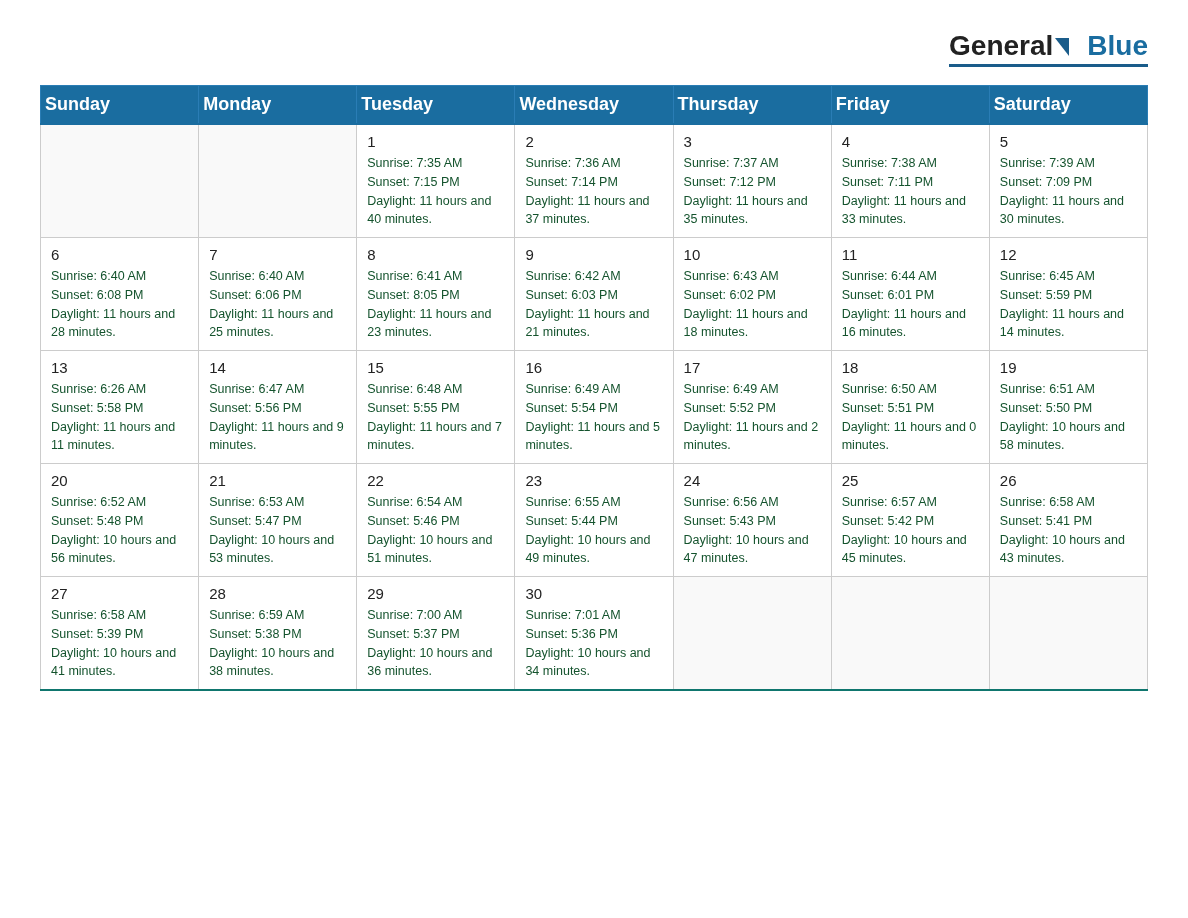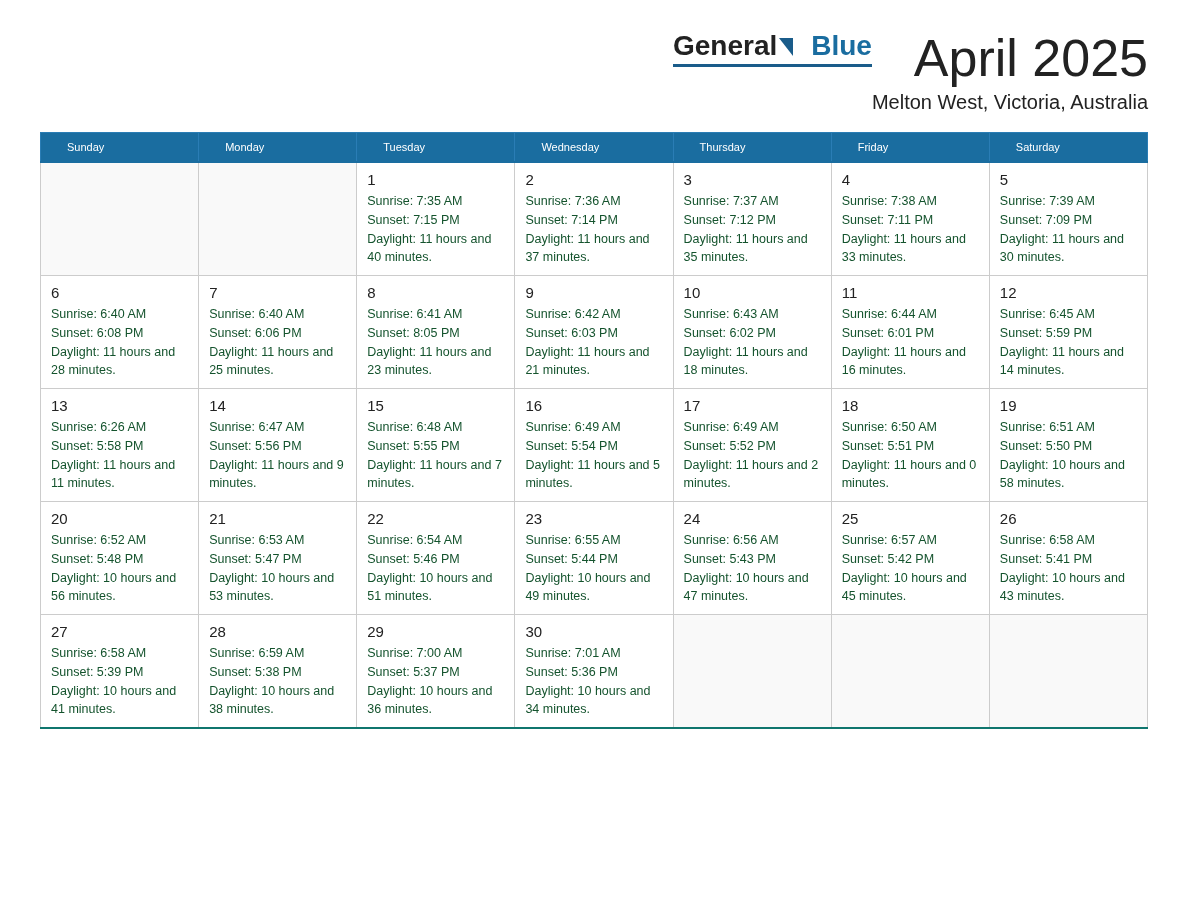--- a/index.html
+++ b/index.html
@@ -67,23 +67,23 @@
       margin-top: 4px;
     }
     .calendar {
       width: 100%;
       border-collapse: collapse;
       table-layout: fixed;
     }
     .calendar th {
       background: #1a6da0;
       color: #fff;
-      font-size: 11px;
-      font-weight: normal;
-      padding: 8px 26px;
+      font-size: 18px;
+      font-weight: bold;
+      padding: 8px 4px;
       text-align: left;
       border: 1px solid #2a7db5;
     }
     .calendar td {
       border: 1px solid #ccc;
       vertical-align: top;
       padding: 8px 10px;
       font-size: 13px;
       min-height: 90px;
       height: 110px;
@@ -118,24 +118,20 @@
 
 <div class="header">
   <div class="logo">
     <div class="logo-text">
       <span class="logo-general">General</span>
       <span class="logo-arrow"></span>
       <span class="logo-blue">Blue</span>
     </div>
     <div class="logo-underline"></div>
   </div>
-  <div class="title-block">
-    <div class="month-title">April 2025</div>
-    <div class="location">Melton West, Victoria, Australia</div>
-  </div>
 </div>
 
 <table class="calendar">
   <thead>
     <tr>
     <th>Sunday</th>
         <th>Monday</th>
         <th>Tuesday</th>
         <th>Wednesday</th>
         <th>Thursday</th>

